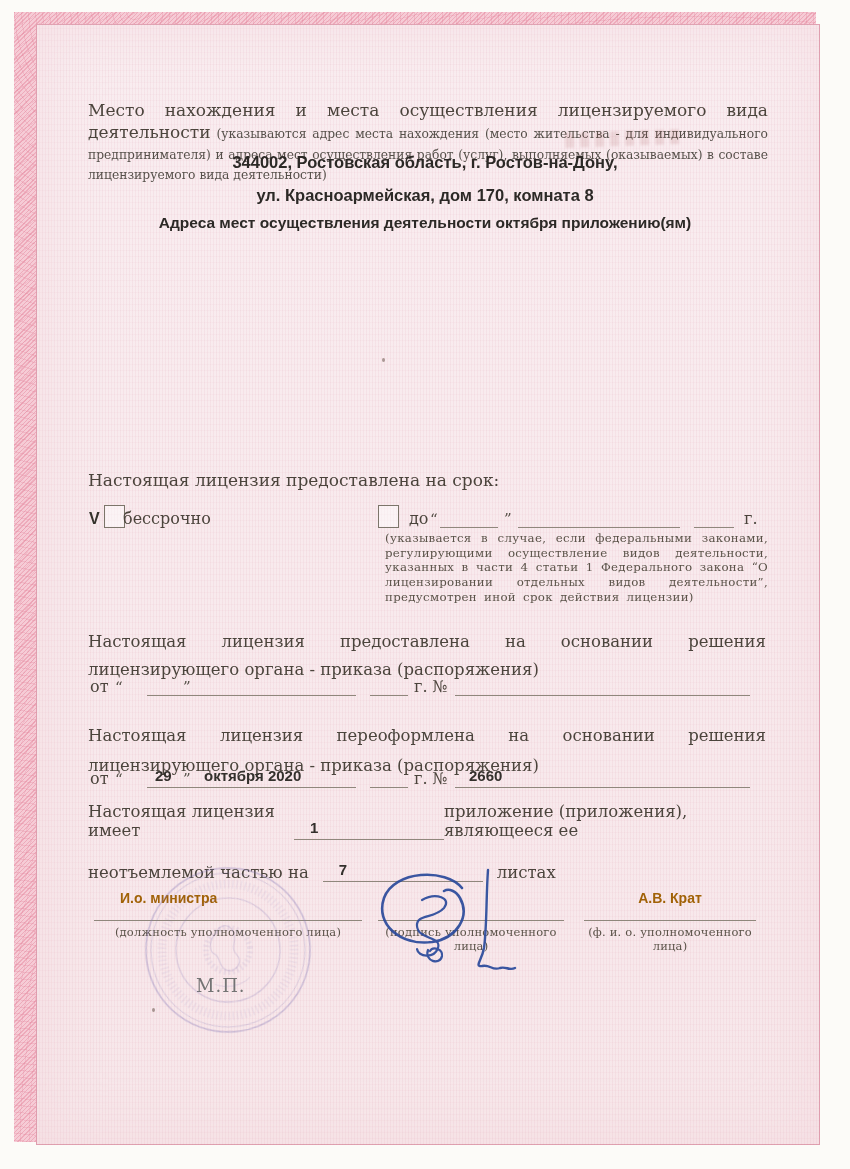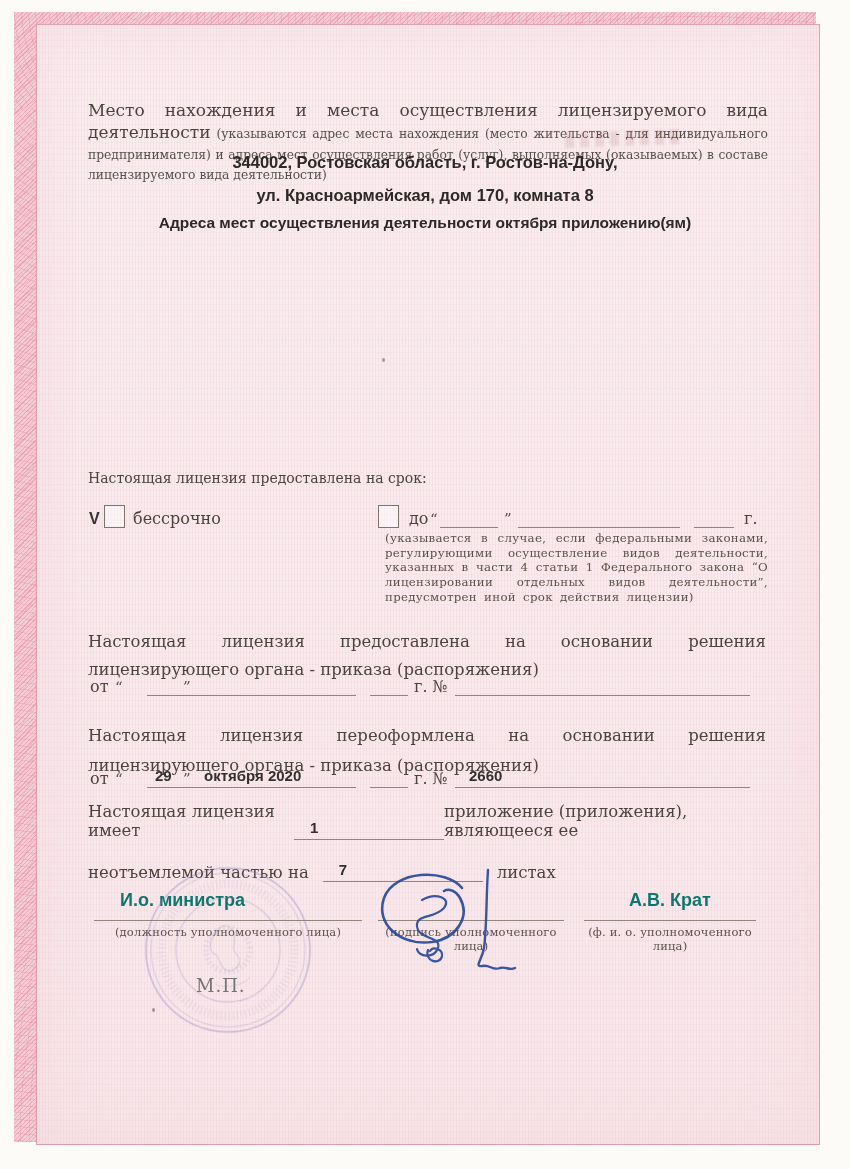--- a/index.html
+++ b/index.html
@@ -34,31 +34,31 @@
   .addr{position:absolute;left:85px;width:680px;text-align:center;
         font-family:"Liberation Sans","DejaVu Sans",sans-serif;font-weight:700;color:#2c2926;}
   .addr1{top:153px;font-size:16.5px;}
   .addr2{top:186px;font-size:16.5px;}
   .addr3{top:214px;font-size:15.5px;}
 
   .ghost{position:absolute;left:565px;top:131px;width:115px;height:15px;
          background:repeating-linear-gradient(90deg, rgba(160,80,80,.14) 0 9px, rgba(0,0,0,0) 9px 15px);
          filter:blur(1.2px);transform:rotate(-2deg);}
 
-  .term-heading{position:absolute;left:88px;top:470px;font-size:14px;}
+  .term-heading{position:absolute;left:88px;top:470px;font-size:17px;}
 
   .term-row{position:absolute;left:0;top:498px;width:850px;height:30px;font-size:16px;}
   .term-row > span{position:absolute;bottom:0;}
   .vmark{left:89px;bottom:4px;font-family:"Liberation Sans","DejaVu Sans",sans-serif;
          font-weight:700;font-size:16px;color:#35312b;}
   .cbox{position:absolute;width:19px;height:21px;border:1.4px solid #7c756a;
         background:rgba(255,255,255,.45);bottom:1px;}
   .cbox1{left:104px;}
   .cbox2{left:378px;}
-  .lbl-perp{left:133px;bottom:3px;text-align:right;}
+  .lbl-perp{left:123px;bottom:3px;text-align:right;}
   .lbl-until{left:409px;bottom:3px;}
   .q{color:#5a544c;font-size:15px;}
   .q-a{left:430px;bottom:10px;}
   .q-b{left:504px;bottom:10px;}
   .blank{border-bottom:1.2px solid #8f877c;height:22px;display:inline-block;position:absolute;bottom:2px;}
   .t-day{left:440px;width:58px;}
   .t-month{left:518px;width:162px;}
   .t-year{left:694px;width:40px;}
   .lbl-g{left:744px;bottom:3px;}
 
@@ -93,21 +93,21 @@
   .att-b1{width:150px;}
   .att-b2{width:160px;margin:0 14px;}
   .att-blank .val{position:absolute;left:16px;bottom:3px;font-family:"Liberation Sans","DejaVu Sans",sans-serif;
                   font-weight:700;font-size:15px;color:#33302c;}
 
   .sig-col{position:absolute;top:890px;}
   .sig-col1{left:94px;width:268px;}
   .sig-col2{left:378px;width:186px;}
   .sig-col3{left:584px;width:172px;}
   .sig-label{height:30px;font-family:"Liberation Sans","DejaVu Sans",sans-serif;font-weight:700;
-             font-size:18px;color:#0f766e;}
+             font-size:14px;color:#a16207;}
   .sig-col1 .sig-label{text-indent:26px;text-align:left;}
   .sig-col3 .sig-label{text-align:center;}
   .sig-line{border-bottom:1.2px solid #8f877c;height:0;}
   .sig-caption{padding-top:4px;font-size:11.5px;text-align:center;color:#5a5248;letter-spacing:.2px;}
 
   .mp{position:absolute;left:196px;top:975px;font-size:18px;letter-spacing:1px;color:#737373;}
 
   .seal{position:absolute;left:140px;top:862px;width:176px;height:176px;z-index:3;
         filter:blur(.5px);opacity:.85;transform:rotate(-8deg);}
   .signature{position:absolute;left:370px;top:864px;width:152px;height:116px;z-index:4;}

